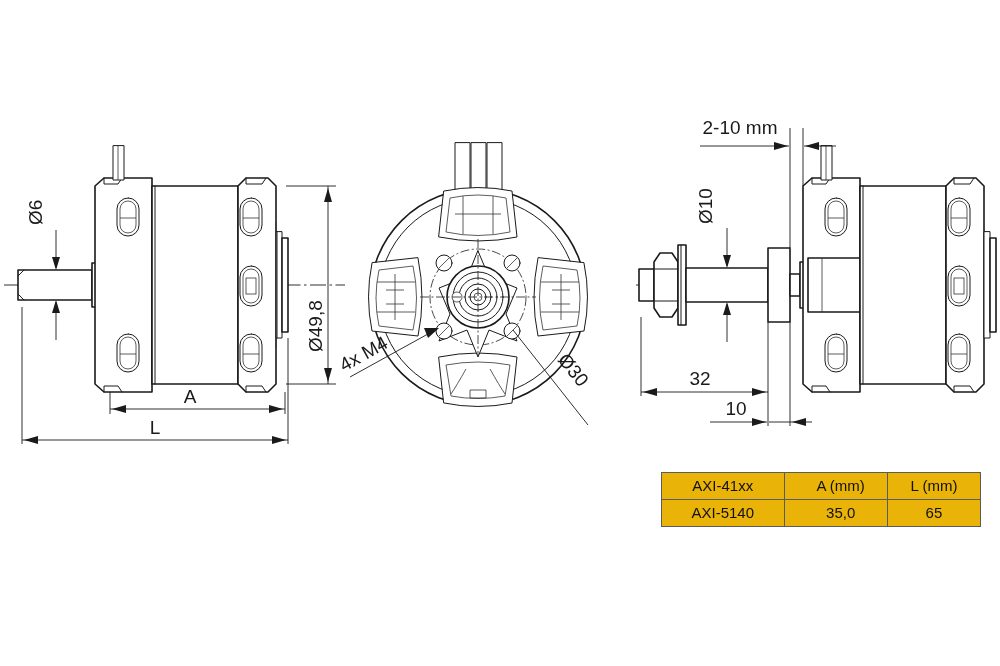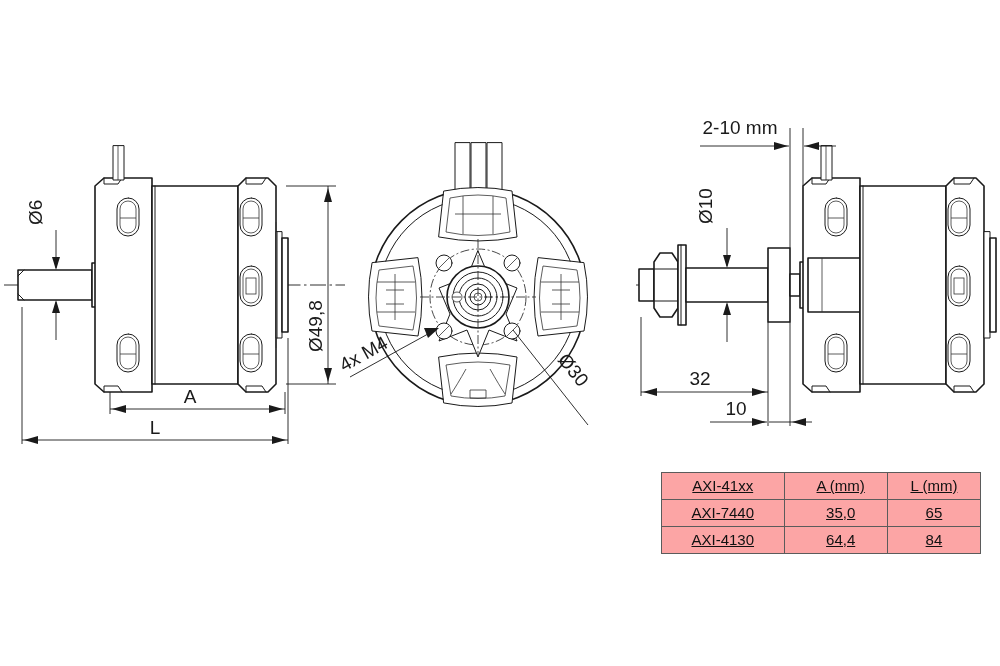--- a/index.html
+++ b/index.html
@@ -47,22 +47,21 @@
   
   #spec-table {
     position: absolute;
     left: 661px;
     top: 472px;
     width: 320px;
     border-collapse: collapse;
     font-family: "Liberation Sans", sans-serif;
     font-size: 15px;
     color: #111111;
-    background: #fca5a5;
-    text-decoration: underline;
+    background: #eab308;
   }
   #spec-table td {
     border: 1.3px solid #5b5b5b;
     text-align: center;
     padding: 3px 2px 4px 2px;
     height: 19px;
     white-space: nowrap;
   }
   #spec-table td.c0 { width: 128px; }
   #spec-table td.c1 { width: 96px; padding-left: 12px; }
@@ -387,25 +386,20 @@
   </svg>
 
   <table id="spec-table">
     <tbody>
       <tr>
         <td class="c0">AXI-41xx</td>
         <td class="c1">A (mm)</td>
         <td class="c2">L (mm)</td>
       </tr>
       <tr>
-        <td class="c0">AXI-7440</td>
+        <td class="c0">AXI-5140</td>
         <td class="c1">35,0</td>
         <td class="c2">65</td>
       </tr>
-      <tr>
-        <td class="c0">AXI-4130</td>
-        <td class="c1">64,4</td>
-        <td class="c2">84</td>
-      </tr>
     </tbody>
   </table>
 
 </div>
 
 </body></html>

